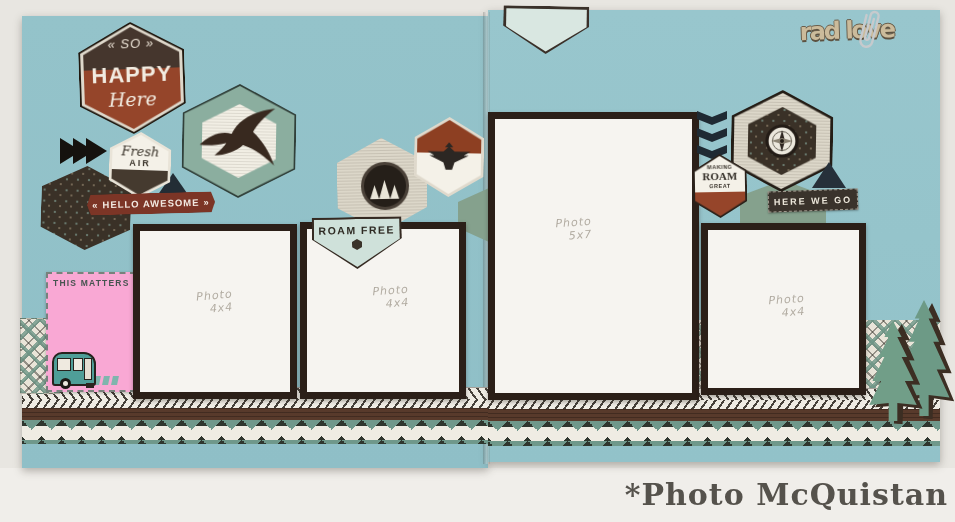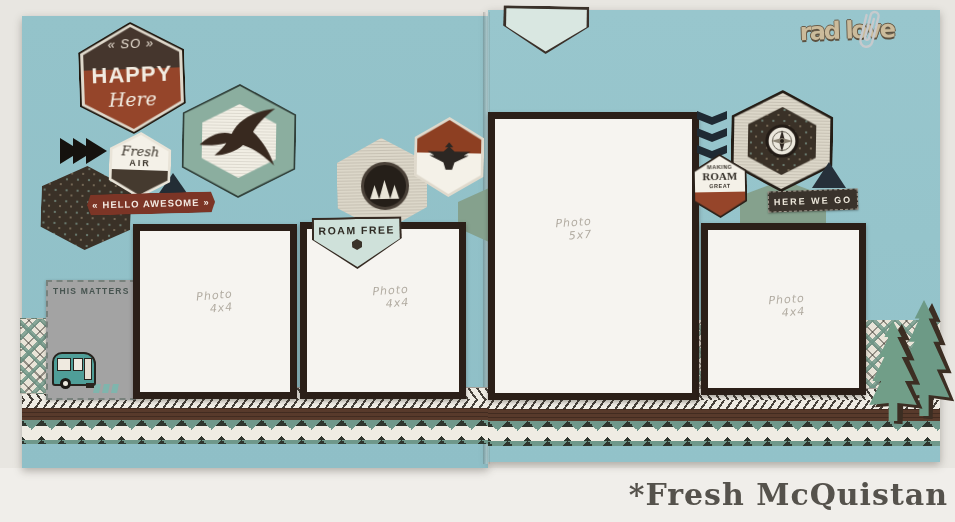--- a/index.html
+++ b/index.html
@@ -60,21 +60,21 @@
   <div class="abs herringbone" style="left:22px;top:387px;width:466px;height:22px;z-index:1"></div>
   <div class="abs brown-strip" style="left:22px;top:408px;width:466px;height:13px;z-index:1"></div>
   <div class="abs aztec-zigzag" style="left:22px;top:420px;width:466px;height:24px;z-index:1"></div>
   <div class="abs aztec-diamond" style="left:20px;top:318px;width:38px;height:74px;z-index:1;border:1px solid rgba(60,55,45,.25)"></div>
 
   <div class="abs aztec-diamond" style="left:488px;top:320px;width:452px;height:70px;z-index:1"></div>
   <div class="abs herringbone" style="left:488px;top:388px;width:452px;height:22px;z-index:1"></div>
   <div class="abs brown-strip" style="left:488px;top:409px;width:452px;height:13px;z-index:1"></div>
   <div class="abs aztec-zigzag" style="left:488px;top:421px;width:452px;height:25px;z-index:1"></div>
 
-  <div class="abs" style="left:46px;top:280px;width:86px;height:116px;background:#a3a3a3;border:2px dashed #78817c;z-index:2;box-shadow:0 1px 3px rgba(0,0,0,.25)">
+  <div class="abs" style="left:46px;top:272px;width:86px;height:116px;background:#f9a8d4;border:2px dashed #78817c;z-index:2;box-shadow:0 1px 3px rgba(0,0,0,.25)">
     <div style="position:absolute;left:5px;top:4px;font-size:8.5px;font-weight:bold;letter-spacing:1.2px;color:#475450">THIS MATTERS</div>
     <div class="ticks" style="position:absolute;left:46px;top:97px"><span></span><span></span><span></span></div>
   </div>
 
   <div class="abs" style="left:52px;top:352px;width:46px;height:40px;z-index:3">
     <div style="position:absolute;left:3px;top:3px;width:40px;height:30px;background:#3a2d22;border-radius:10px 12px 3px 3px"></div>
     <div style="position:absolute;left:0;top:0;width:40px;height:30px;background:#4f9e98;border:2px solid #27231e;border-radius:10px 12px 3px 3px">
       <div style="position:absolute;left:3px;top:4px;width:12px;height:11px;background:#efeae0;border:1px solid #27231e"></div>
       <div style="position:absolute;left:19px;top:4px;width:8px;height:11px;background:#efeae0;border:1px solid #27231e"></div>
       <div style="position:absolute;right:2px;top:4px;width:6px;height:20px;background:#e4ded2;border:1px solid #27231e"></div>
@@ -213,15 +213,15 @@
       <span>Photo</span>
       <span class="l2">4x4</span>
     </div>
   </div>
 
   <div class="pine" style="left:901px;top:303px;width:58px;height:116px;background:#3c2e23;transform:rotate(2deg);z-index:3"></div>
   <div class="pine" style="left:895px;top:300px;width:58px;height:116px;background:#6d9a86;z-index:3"></div>
   <div class="pine" style="left:873px;top:324px;width:54px;height:100px;background:#3c2e23;transform:rotate(2deg);z-index:3"></div>
   <div class="pine" style="left:866px;top:321px;width:54px;height:100px;background:#719e88;z-index:4"></div>
 
-  <div class="abs" id="watermark">*Fresh McQuistan</div>
+  <div class="abs" id="watermark">*Photo McQuistan</div>
 
 </div>
 
 </body></html>

